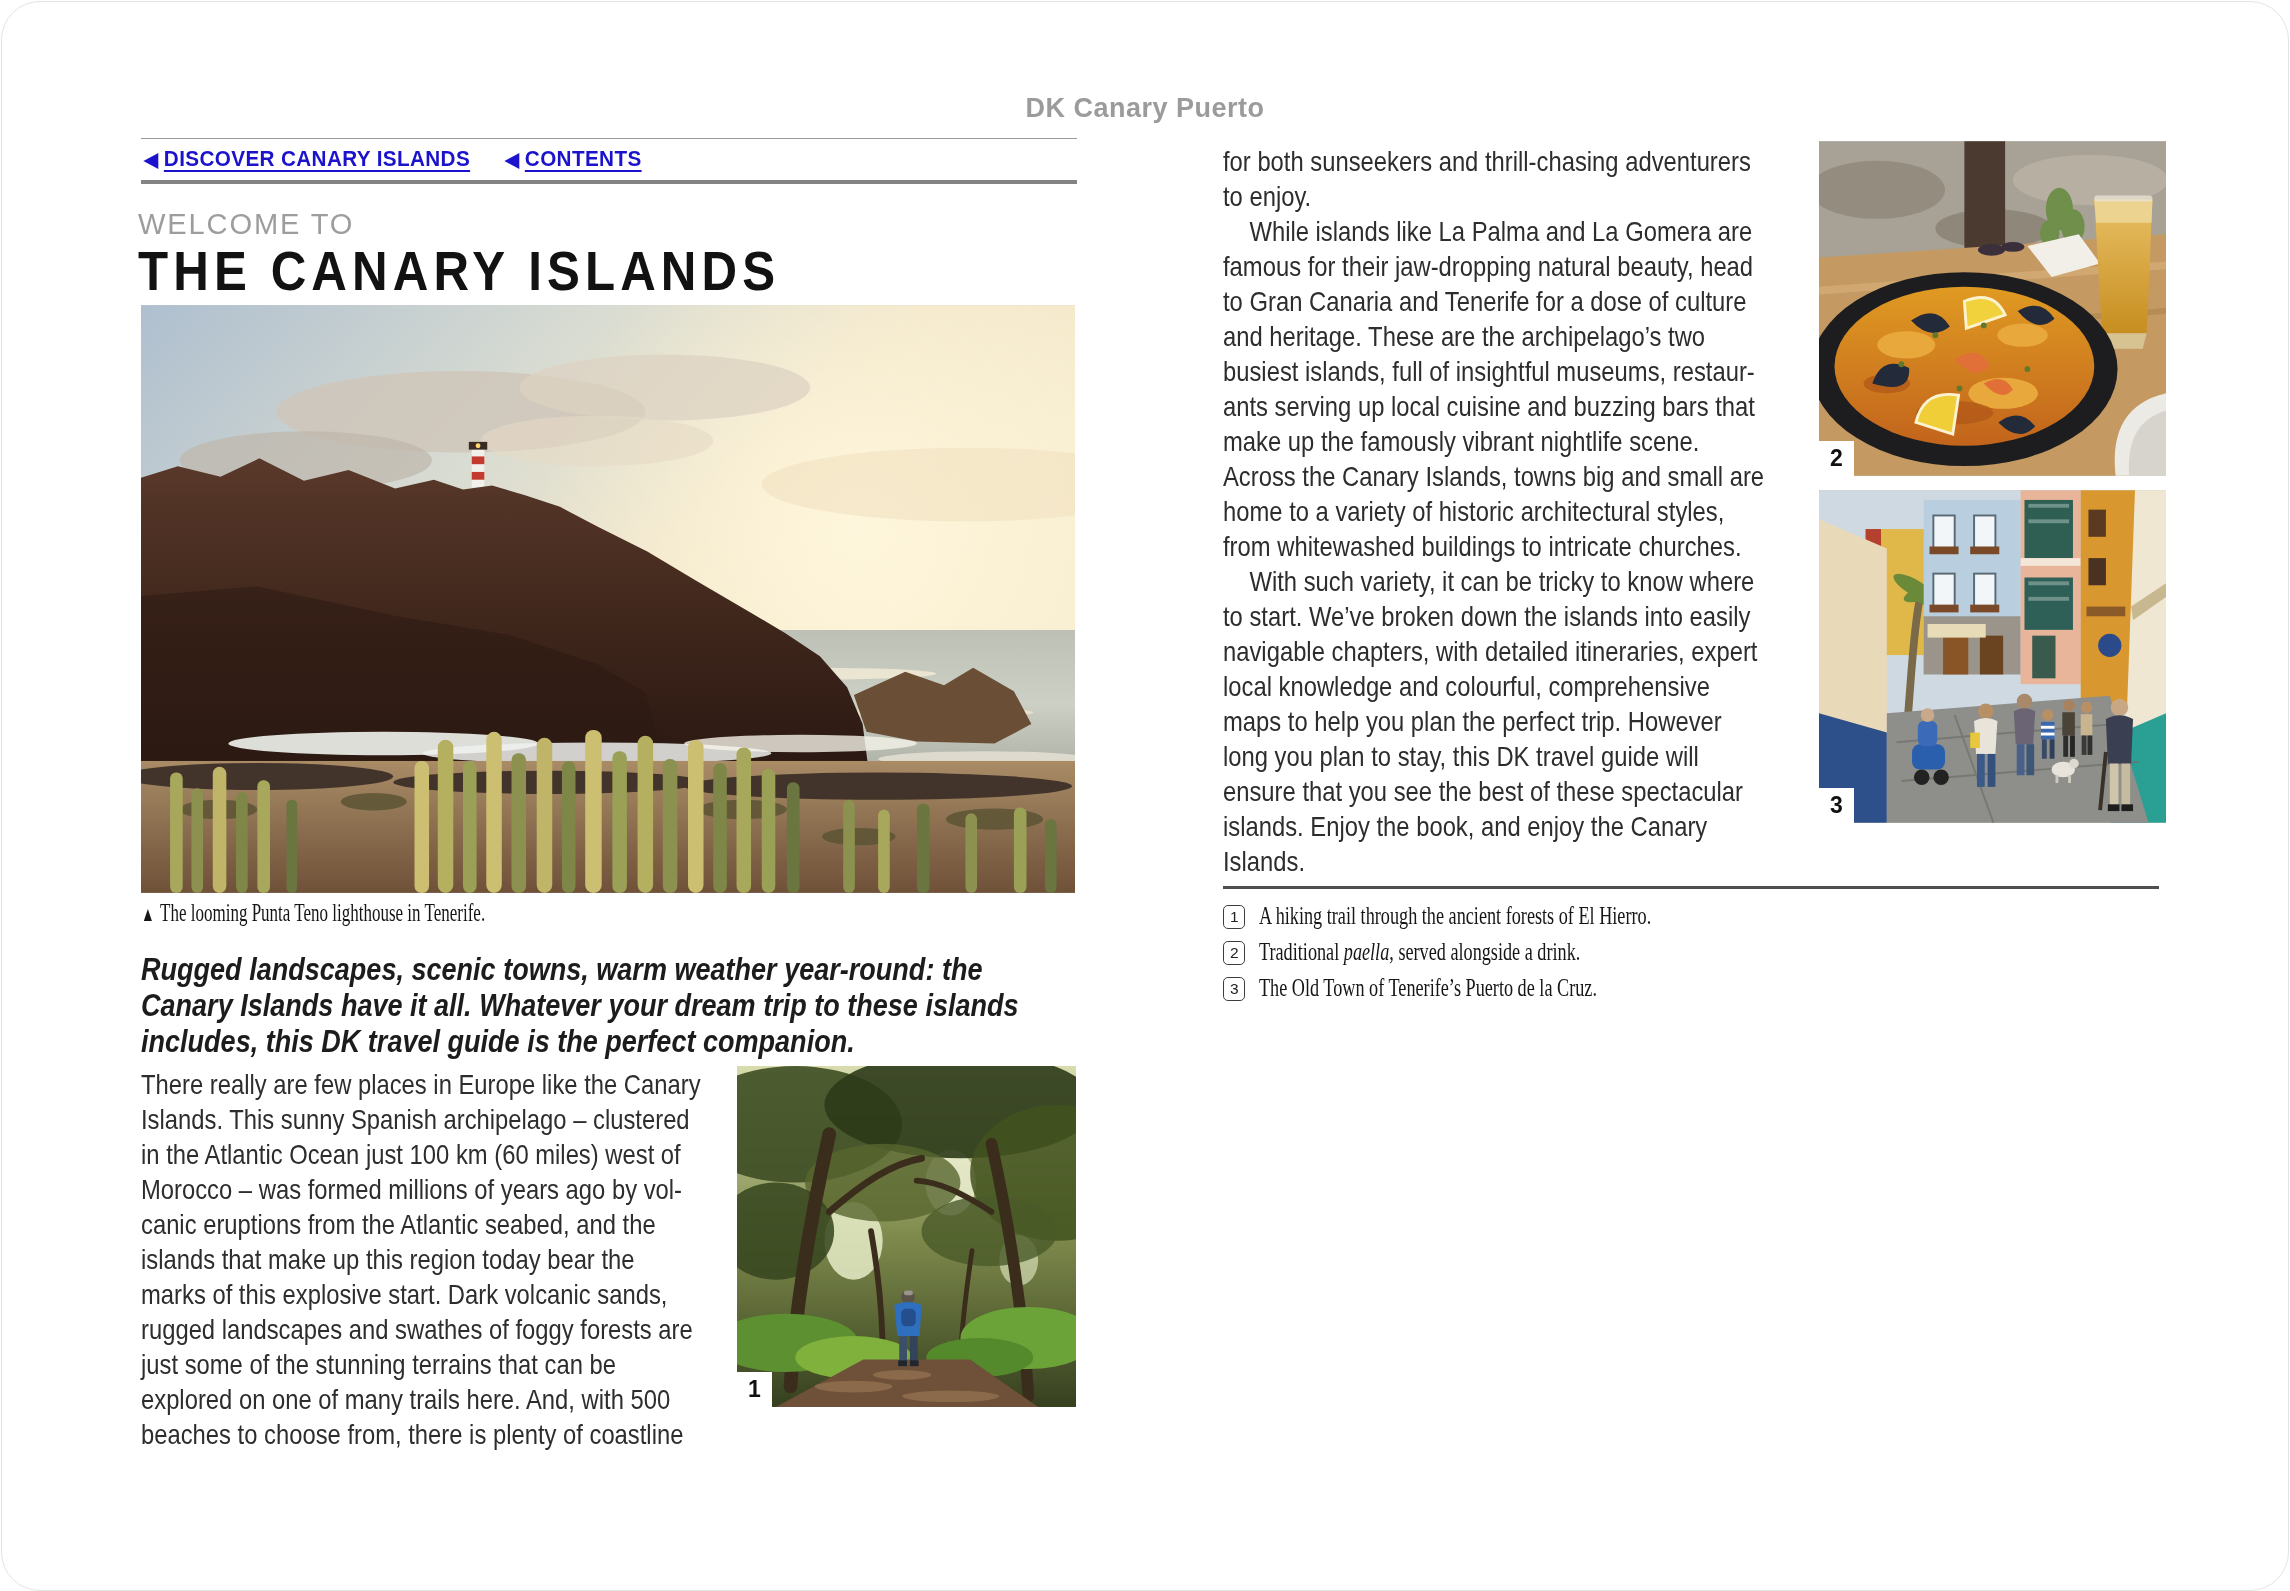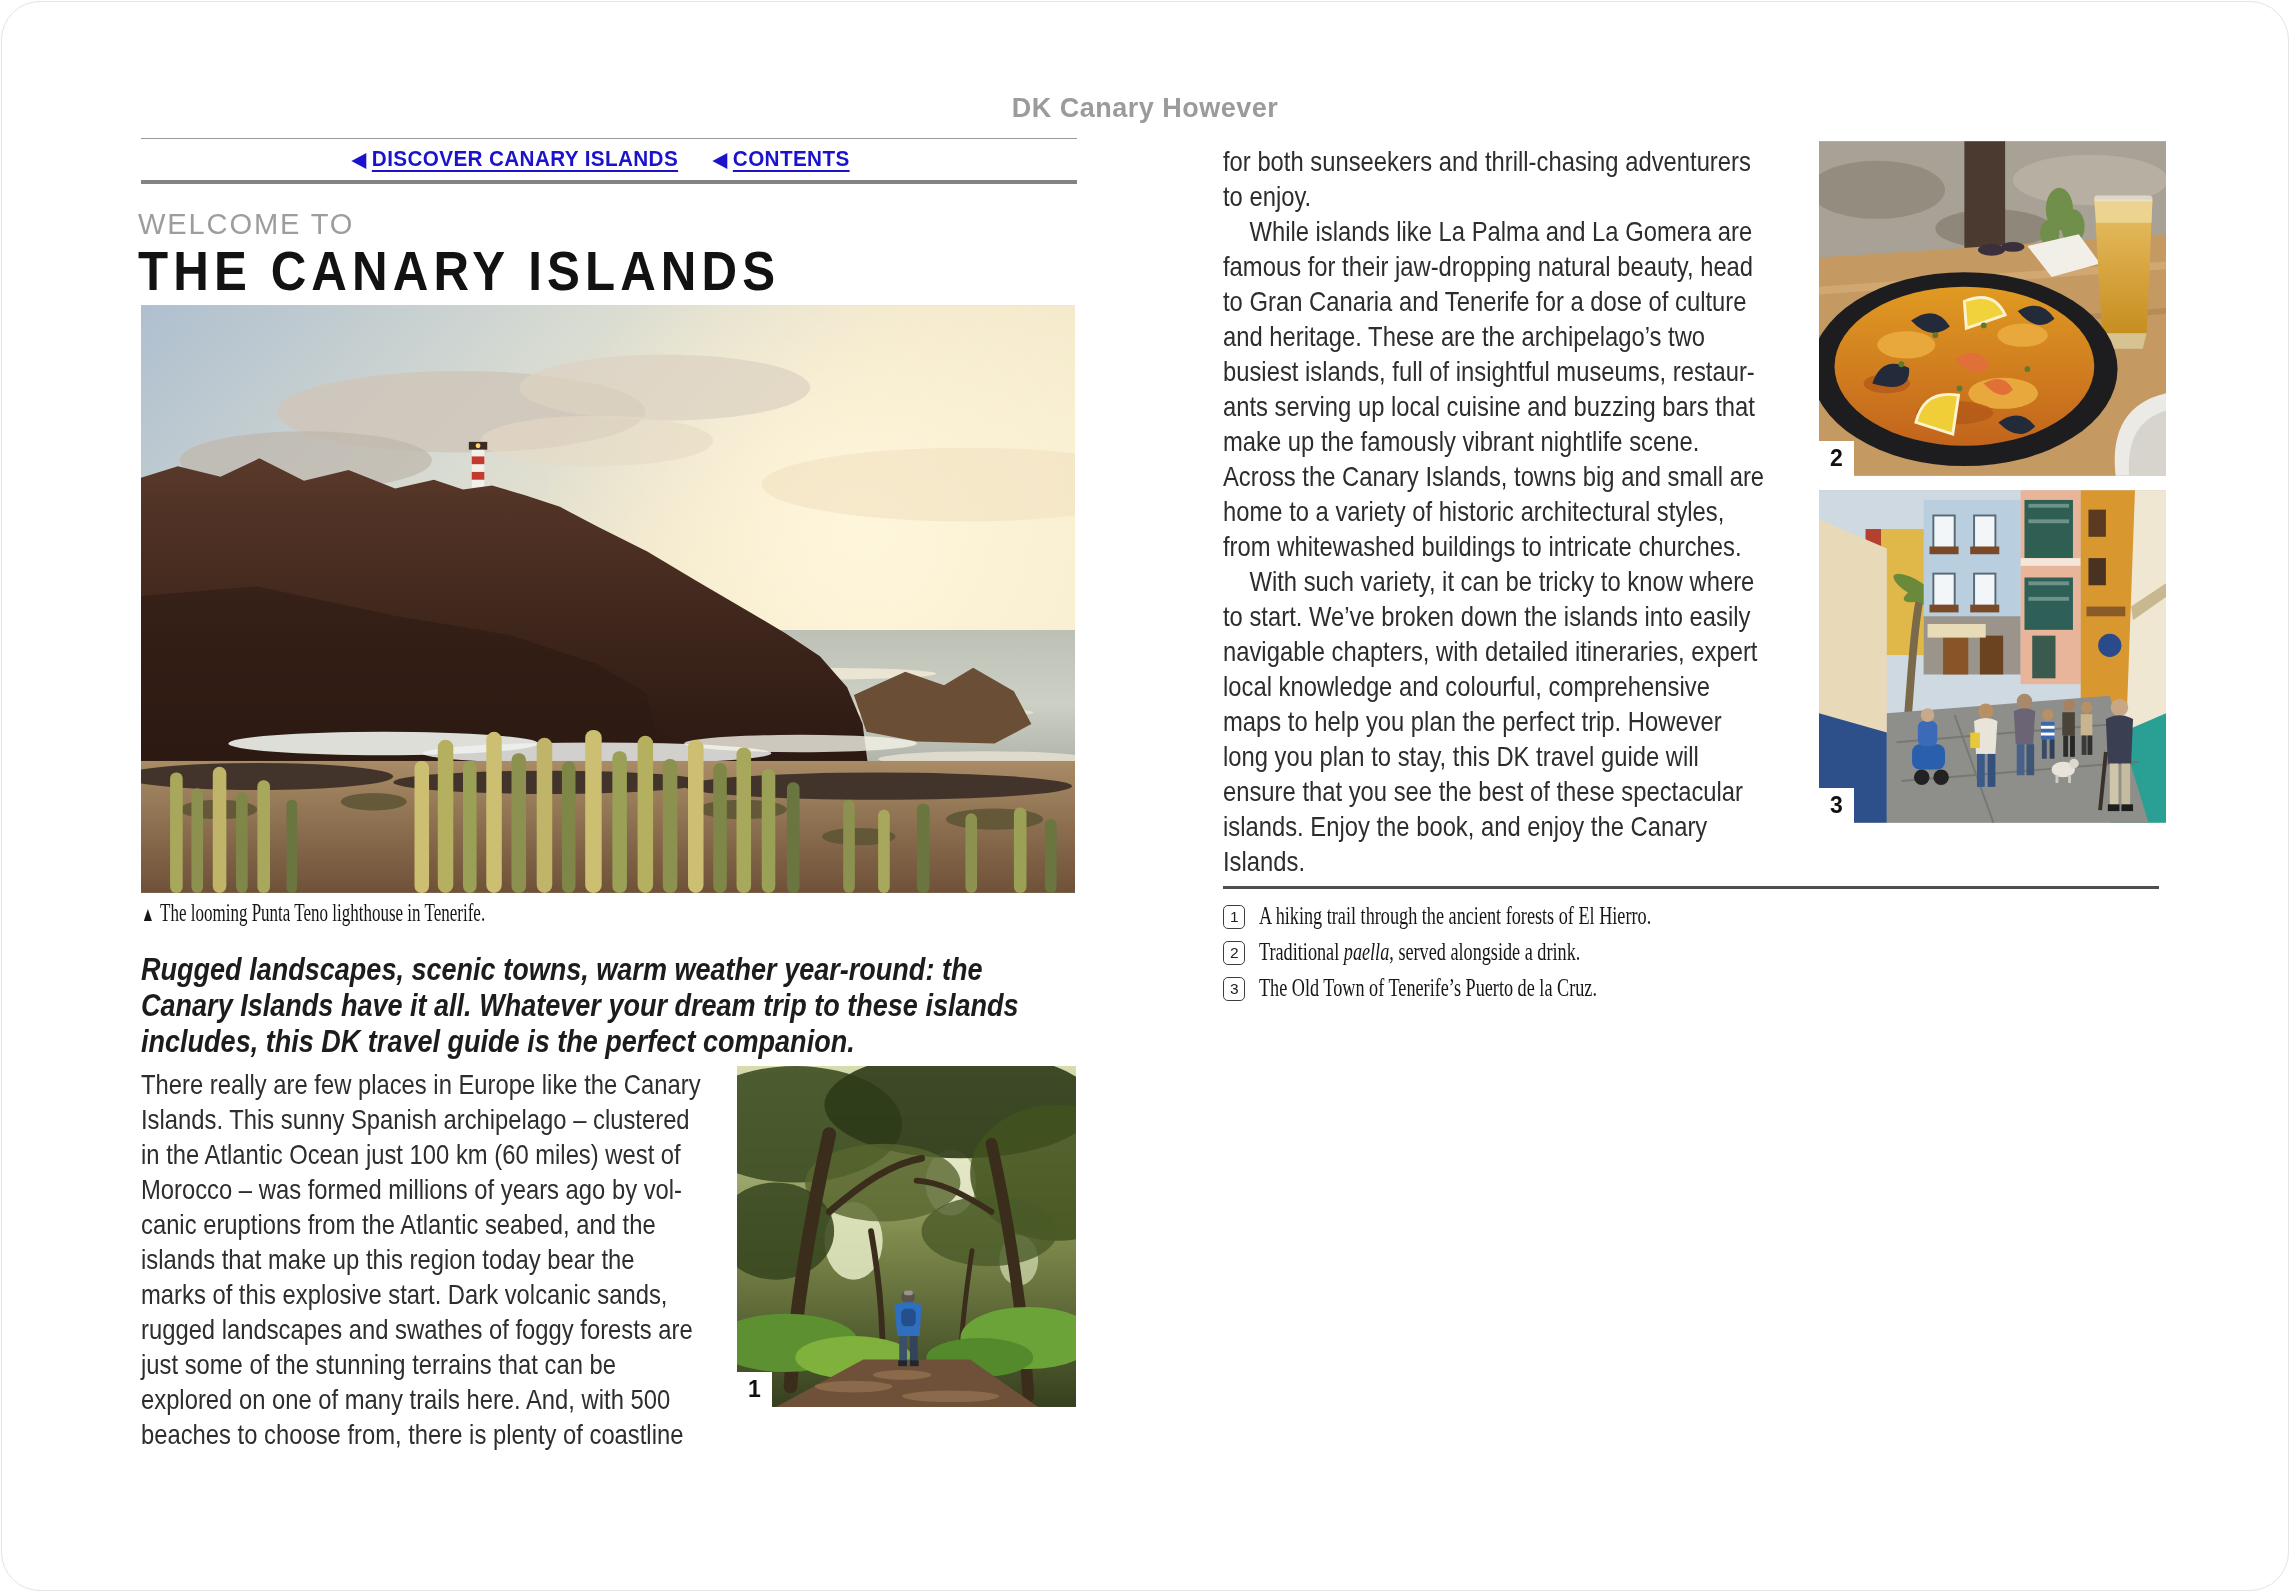--- a/index.html
+++ b/index.html
@@ -9,21 +9,21 @@
     overflow:hidden;font-family:"Liberation Sans",sans-serif;
   }
   .abs{position:absolute;}
   .hdr{
     left:0;top:91px;width:100%;text-align:center;
     font-size:27px;font-weight:bold;color:#9b9b9b;letter-spacing:0.5px;
   }
   .navbar{
     left:139px;top:136px;width:933px;
     border-top:1.9px solid #9a9a9a;border-bottom:4.9px solid #838383;
-    padding:6.8px 0 7.8px 2.9px;white-space:nowrap;text-align:center;
+    padding:6.8px 0 7.8px 2.9px;white-space:nowrap;
   }
   .navlink{
     color:#1b12cc;font-weight:bold;font-size:22px;letter-spacing:0.4px;
     text-decoration:underline;text-underline-offset:3.9px;cursor:pointer;
     display:inline-block;transform:scaleX(.94);transform-origin:left;margin-right:9.7px;
   }
   .navlink .arr{display:inline-block;text-decoration:none;font-size:19.4px;margin-right:5.8px;}
   .kicker{
     left:136px;top:205px;font-size:30px;color:#9d9d9d;letter-spacing:1.9px;
     transform:scaleX(.97);transform-origin:left;font-weight:300;white-space:nowrap;
@@ -67,21 +67,21 @@
     font-family:"Liberation Serif",serif;font-size:26px;color:#161616;white-space:nowrap;
     transform:scaleX(.70);transform-origin:left;
   }
   .captext i{font-style:italic;}
 </style>
 </head>
 <body>
 
 <div class="page">
 
-  <div class="abs hdr">DK Canary However</div>
+  <div class="abs hdr">DK Canary Puerto</div>
 
   <div class="abs navbar">
     <span class="navlink"><span class="arr">◀</span><span>DISCOVER CANARY ISLANDS</span></span>
     <span class="navlink"><span class="arr">◀</span><span>CONTENTS</span></span>
   </div>
 
   <div class="abs kicker">WELCOME TO</div>
   <div class="abs title">THE CANARY ISLANDS</div>
 
   <div class="abs photo" style="left:139px;top:303px;width:934px;height:588px;">

